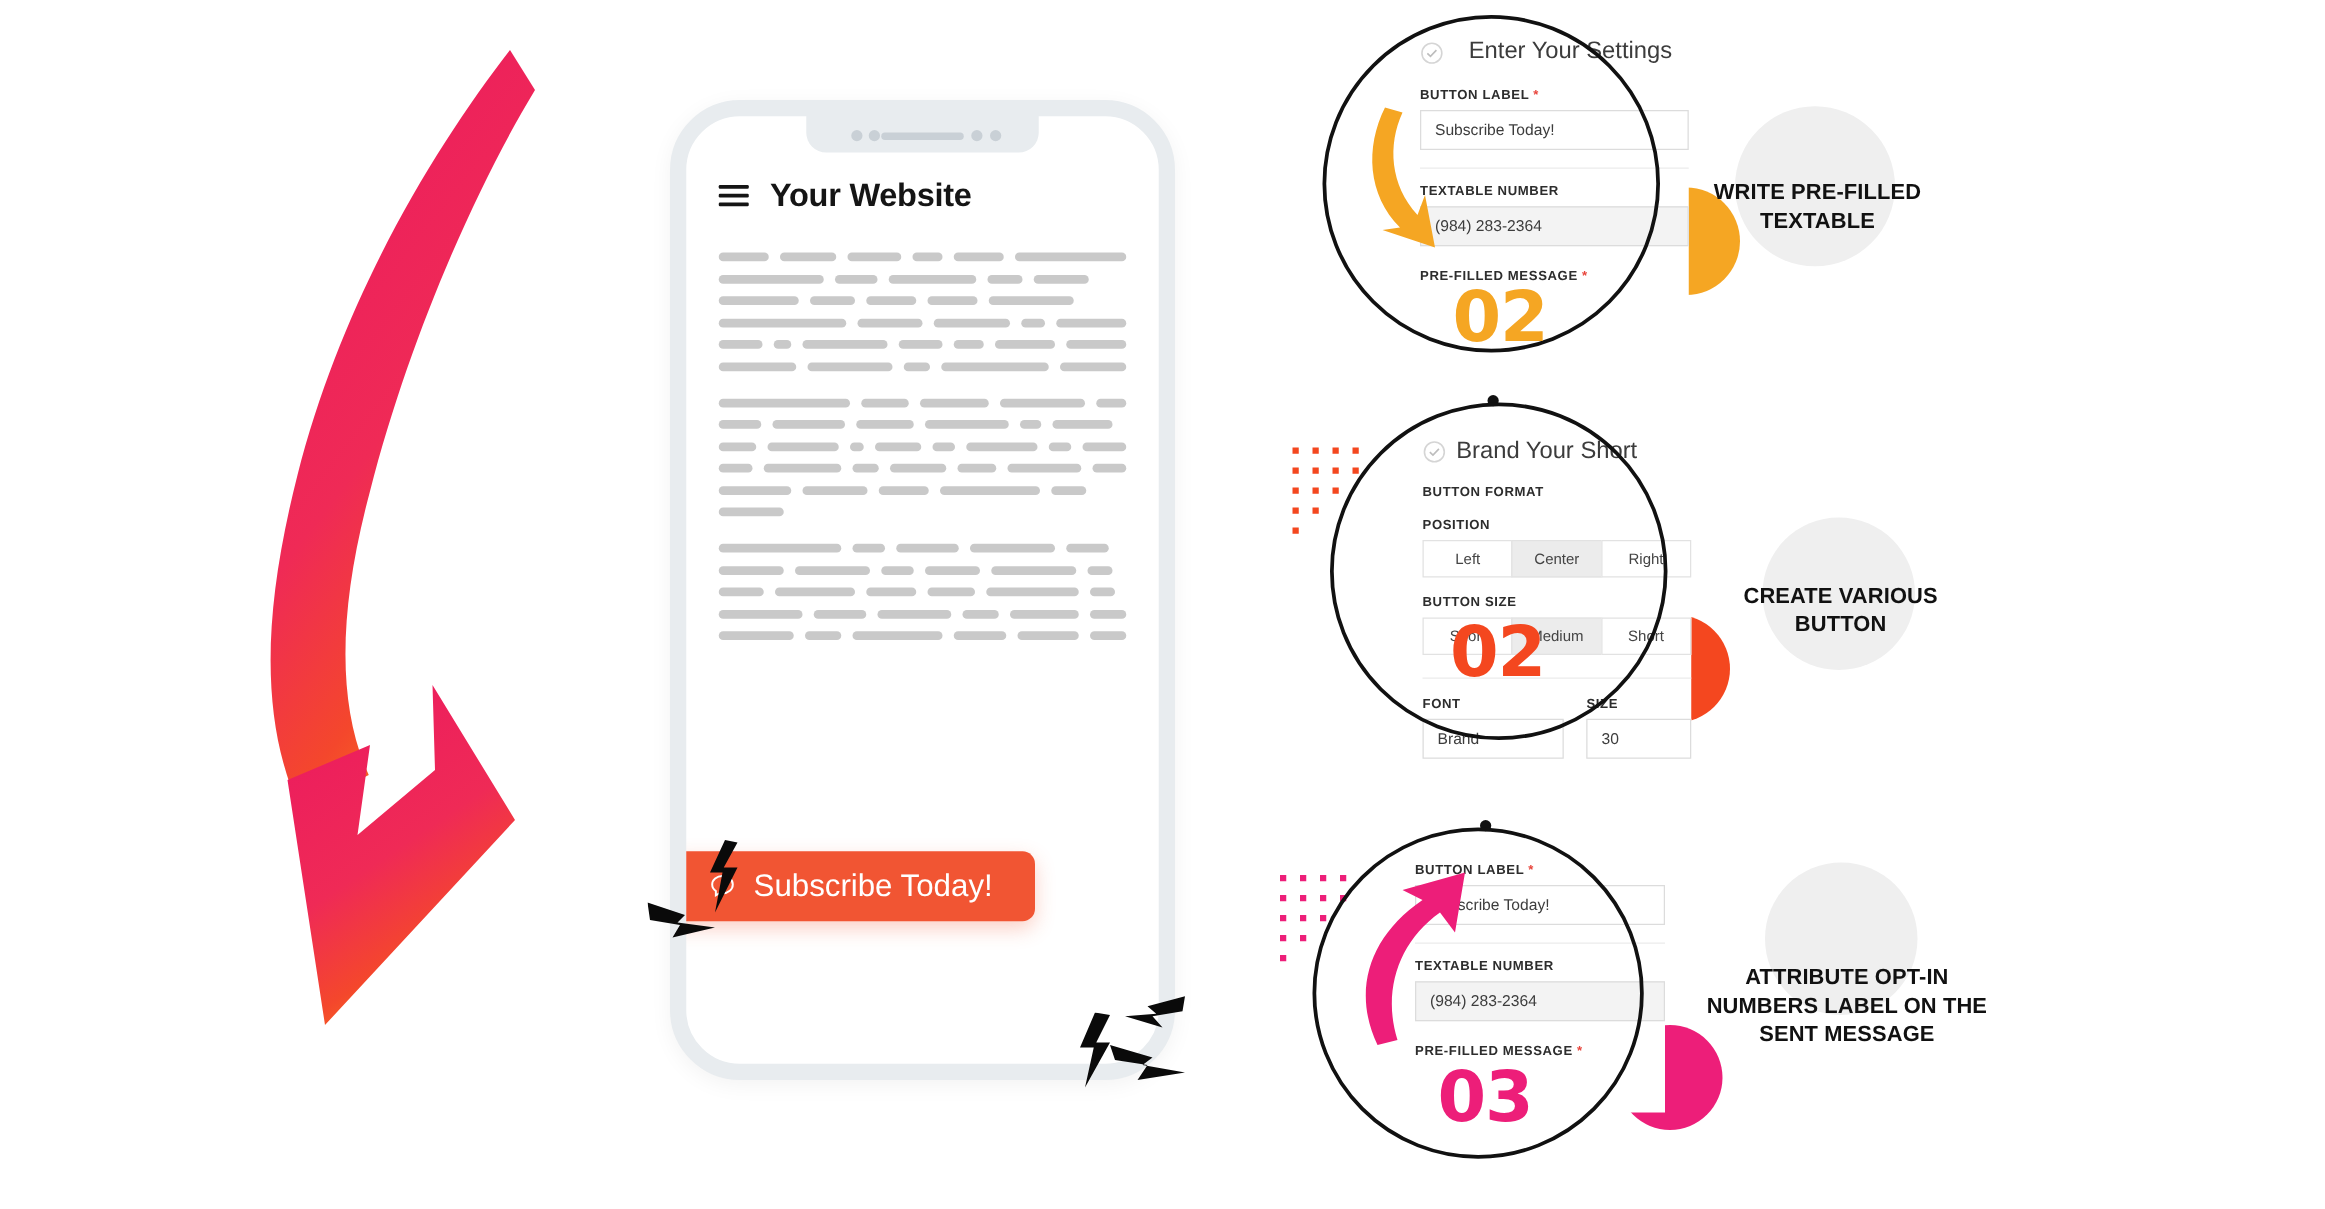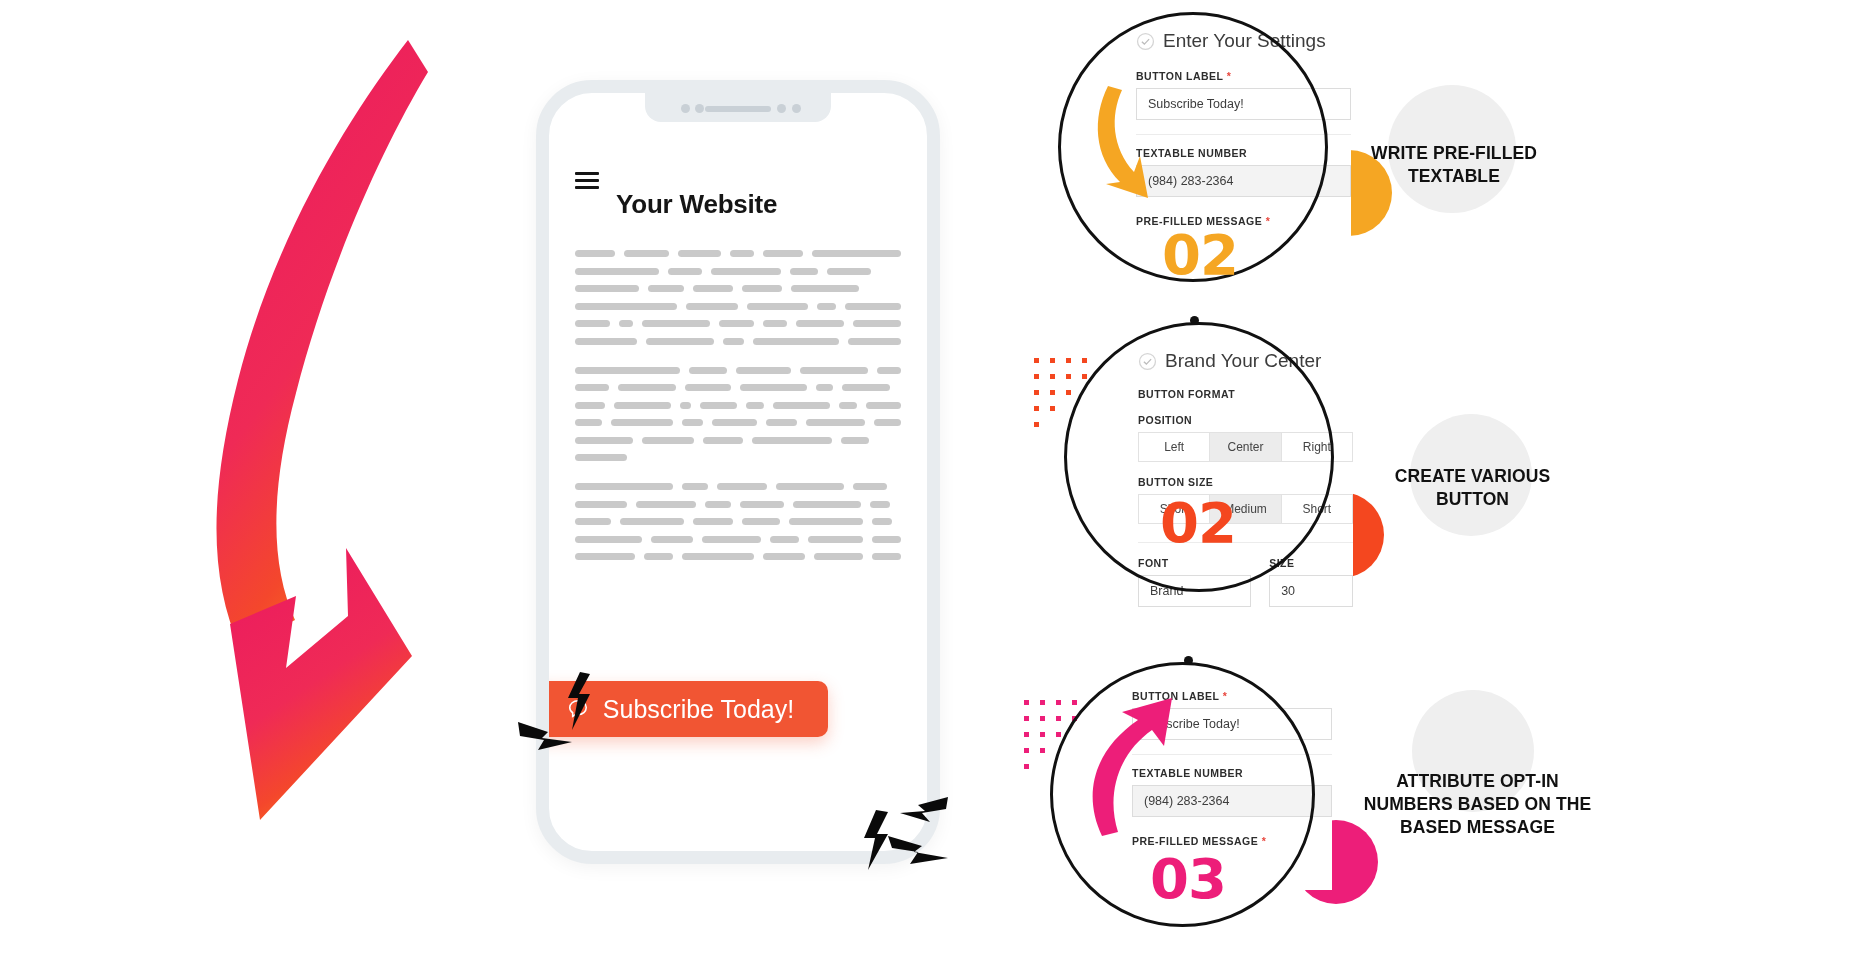--- a/index.html
+++ b/index.html
@@ -30,21 +30,21 @@
     border-bottom-left-radius:16px; border-bottom-right-radius:16px;
   }
   .notch-dot { position:absolute; top:12px; width:9px; height:9px; border-radius:50%; background:#c9d0d6; }
   .notch-bar { position:absolute; top:14px; left:60px; width:66px; height:6px; border-radius:3px; background:#c9d0d6; }
 
   #phone-screen { position:absolute; left:0; top:0; right:0; bottom:0; padding:48px 26px 0 26px; overflow:hidden; }
 
   #site-header { display:flex; align-items:center; gap:17px; margin-bottom:30px; }
   #hamburger { display:flex; flex-direction:column; gap:4px; width:24px; }
   #hamburger span { display:block; height:3px; background:#151515; border-radius:1px; }
-  #site-title { font-size:26px; font-weight:bold; color:#151515; letter-spacing:-0.2px;margin-top:48px; }
+  #site-title { font-size:26px; font-weight:bold; color:#151515; letter-spacing:-0.2px; }
 
   .skel-block { margin-bottom:22px; }
   .skel-row { display:flex; gap:9px; margin-bottom:10.5px; height:7px; align-items:center; }
   .skel-row i { display:block; height:7px; border-radius:3.5px; background:#c9c9c9; }
 
   
   #subscribe-btn {
     position:absolute; left:-16px; bottom:114px;
     width:295px; height:56px;
     background:#f15533;
@@ -319,21 +319,21 @@
     <polygon points="0,6 34,16 26,22 60,28 22,34 30,22 4,18" fill="#0a0a0a"></polygon>
   </svg>
   <svg class="bolt" style="left:860px;top:810px;width:34px;height:62px" viewBox="0 0 34 62">
     <polygon points="16,0 4,28 15,28 8,60 28,24 17,24 28,2" fill="#0a0a0a"></polygon>
   </svg>
 
   <div class="step">
     <div class="blob" style="left:1306px;top:150px;width:86px;height:86px;background:#f5a623;"></div>
 
     <div class="card" style="left:1136px;top:30px;width:215px;height:220px;">
-      <div style="display:flex;align-items:center;gap:8px;margin-bottom:18px;">
+      <div style="display:flex;align-items:flex-end;gap:20px;margin-bottom:18px;">
         <svg class="check-ic" viewBox="0 0 22 22">
           <circle cx="11" cy="11" r="9.2" fill="none" stroke="#d5d5d5" stroke-width="1.5"></circle>
           <path d="M6.8 11.2 L9.7 14 L15.2 8.2" fill="none" stroke="#bdbdbd" stroke-width="1.5"></path>
         </svg>
         <div class="card-title">Enter Your Settings</div>
       </div>
 
       <div class="field-label">
         <span>BUTTON LABEL</span><span class="req"> *</span>
       </div>
@@ -390,21 +390,21 @@
         <i style="background:transparent"></i>
         <i style="background:transparent"></i>
     </div>
 
     <div class="card" style="left:1138px;top:350px;width:215px;height:230px;">
       <div style="display:flex;align-items:center;gap:8px;margin-bottom:16px;">
         <svg class="check-ic" viewBox="0 0 22 22">
           <circle cx="11" cy="11" r="9.2" fill="none" stroke="#d5d5d5" stroke-width="1.5"></circle>
           <path d="M6.8 11.2 L9.7 14 L15.2 8.2" fill="none" stroke="#bdbdbd" stroke-width="1.5"></path>
         </svg>
-        <div class="card-title">Brand Your Center</div>
+        <div class="card-title">Brand Your Short</div>
       </div>
 
       <div class="field-label">BUTTON FORMAT</div>
       <div style="height:8px"></div>
       <div class="field-label">POSITION</div>
       <div class="seg">
         <div>Left</div>
         <div class="on">Center</div>
         <div>Right</div>
       </div>
@@ -487,16 +487,16 @@
 
     <div class="ring" style="left:1050px;top:662px;width:265px;height:265px;"></div>
 
     <svg style="position:absolute;left:1080px;top:690px;width:120px;height:150px" viewBox="0 0 120 150">
       <path d="M22 146 C 2 104, 14 60, 58 30 L 42 22 L 92 8 L 84 56 L 72 40 C 38 64, 26 104, 38 142 Z" fill="#ed1e79"></path>
     </svg>
 
     <div class="num" style="left:1150px;top:846px;color:#ed1e79;">03</div>
 
     <div class="cap-circle" style="left:1412px;top:690px;width:122px;height:122px;"></div>
-    <div class="caption" style="left:1360px;top:770px;width:235px;">ATTRIBUTE OPT-IN NUMBERS BASED ON THE BASED MESSAGE</div>
+    <div class="caption" style="left:1360px;top:770px;width:235px;">ATTRIBUTE OPT-IN NUMBERS LABEL ON THE SENT MESSAGE</div>
   </div>
 
 </div>
 
 </body></html>

